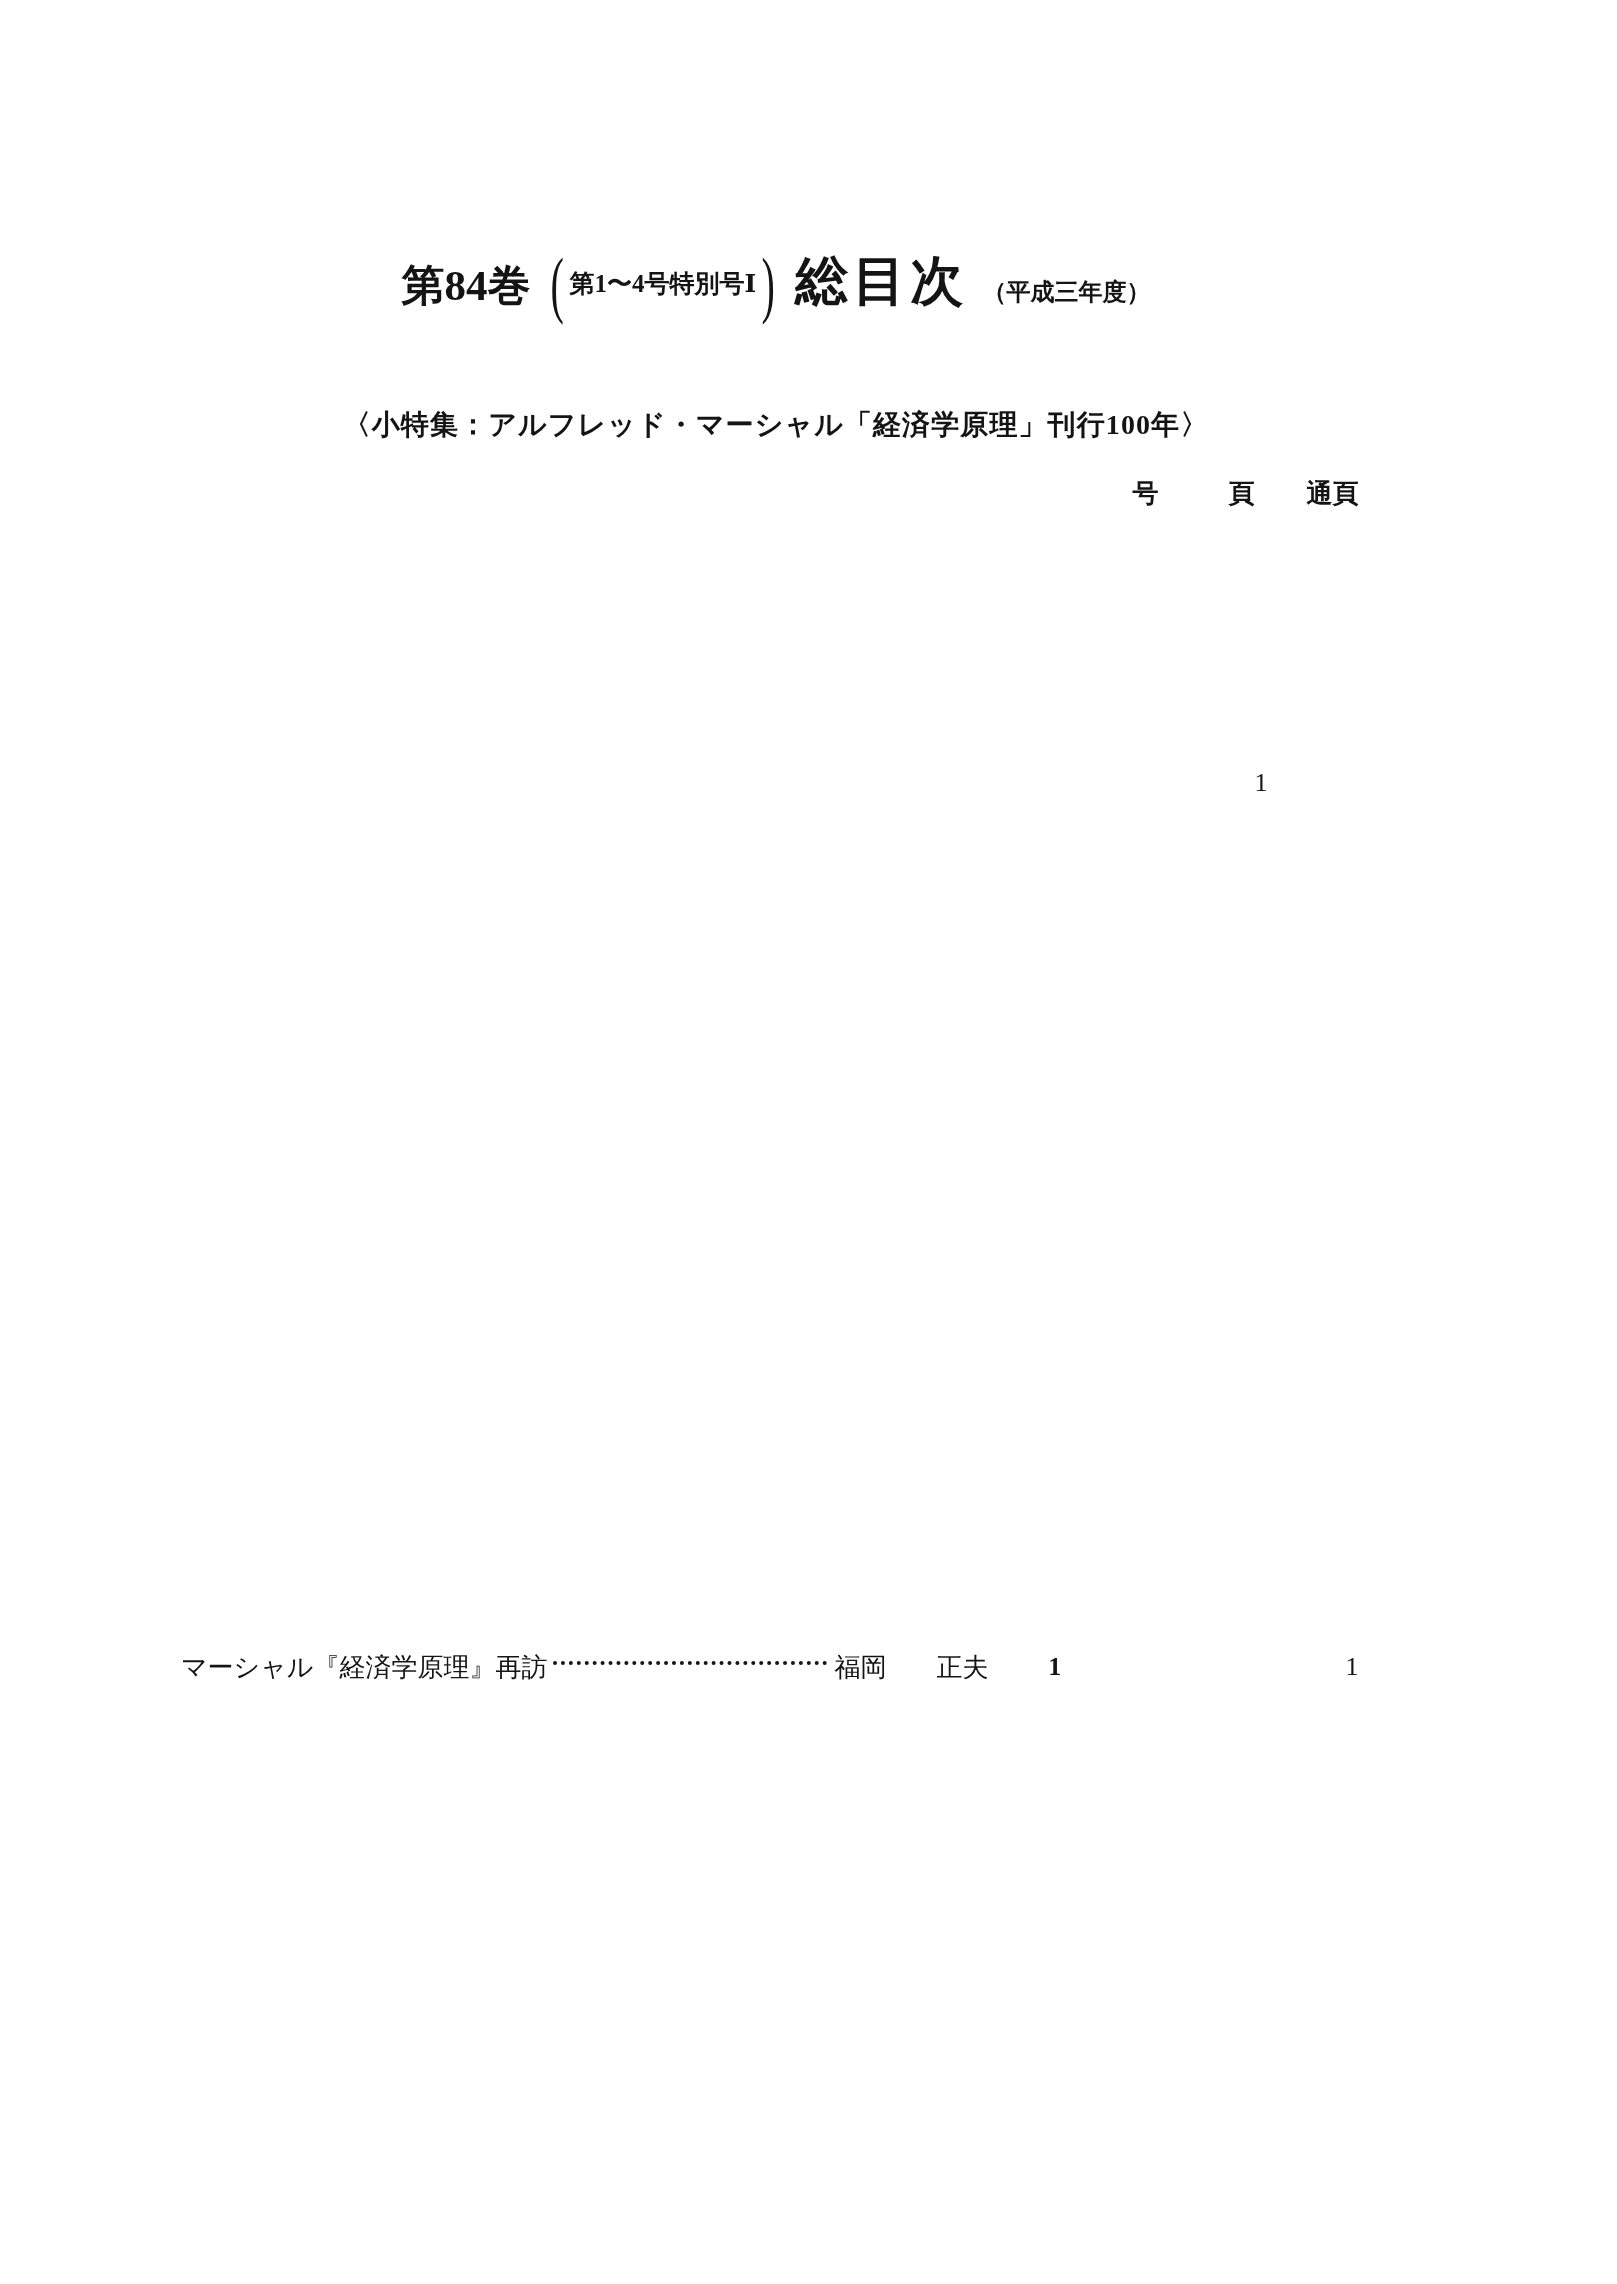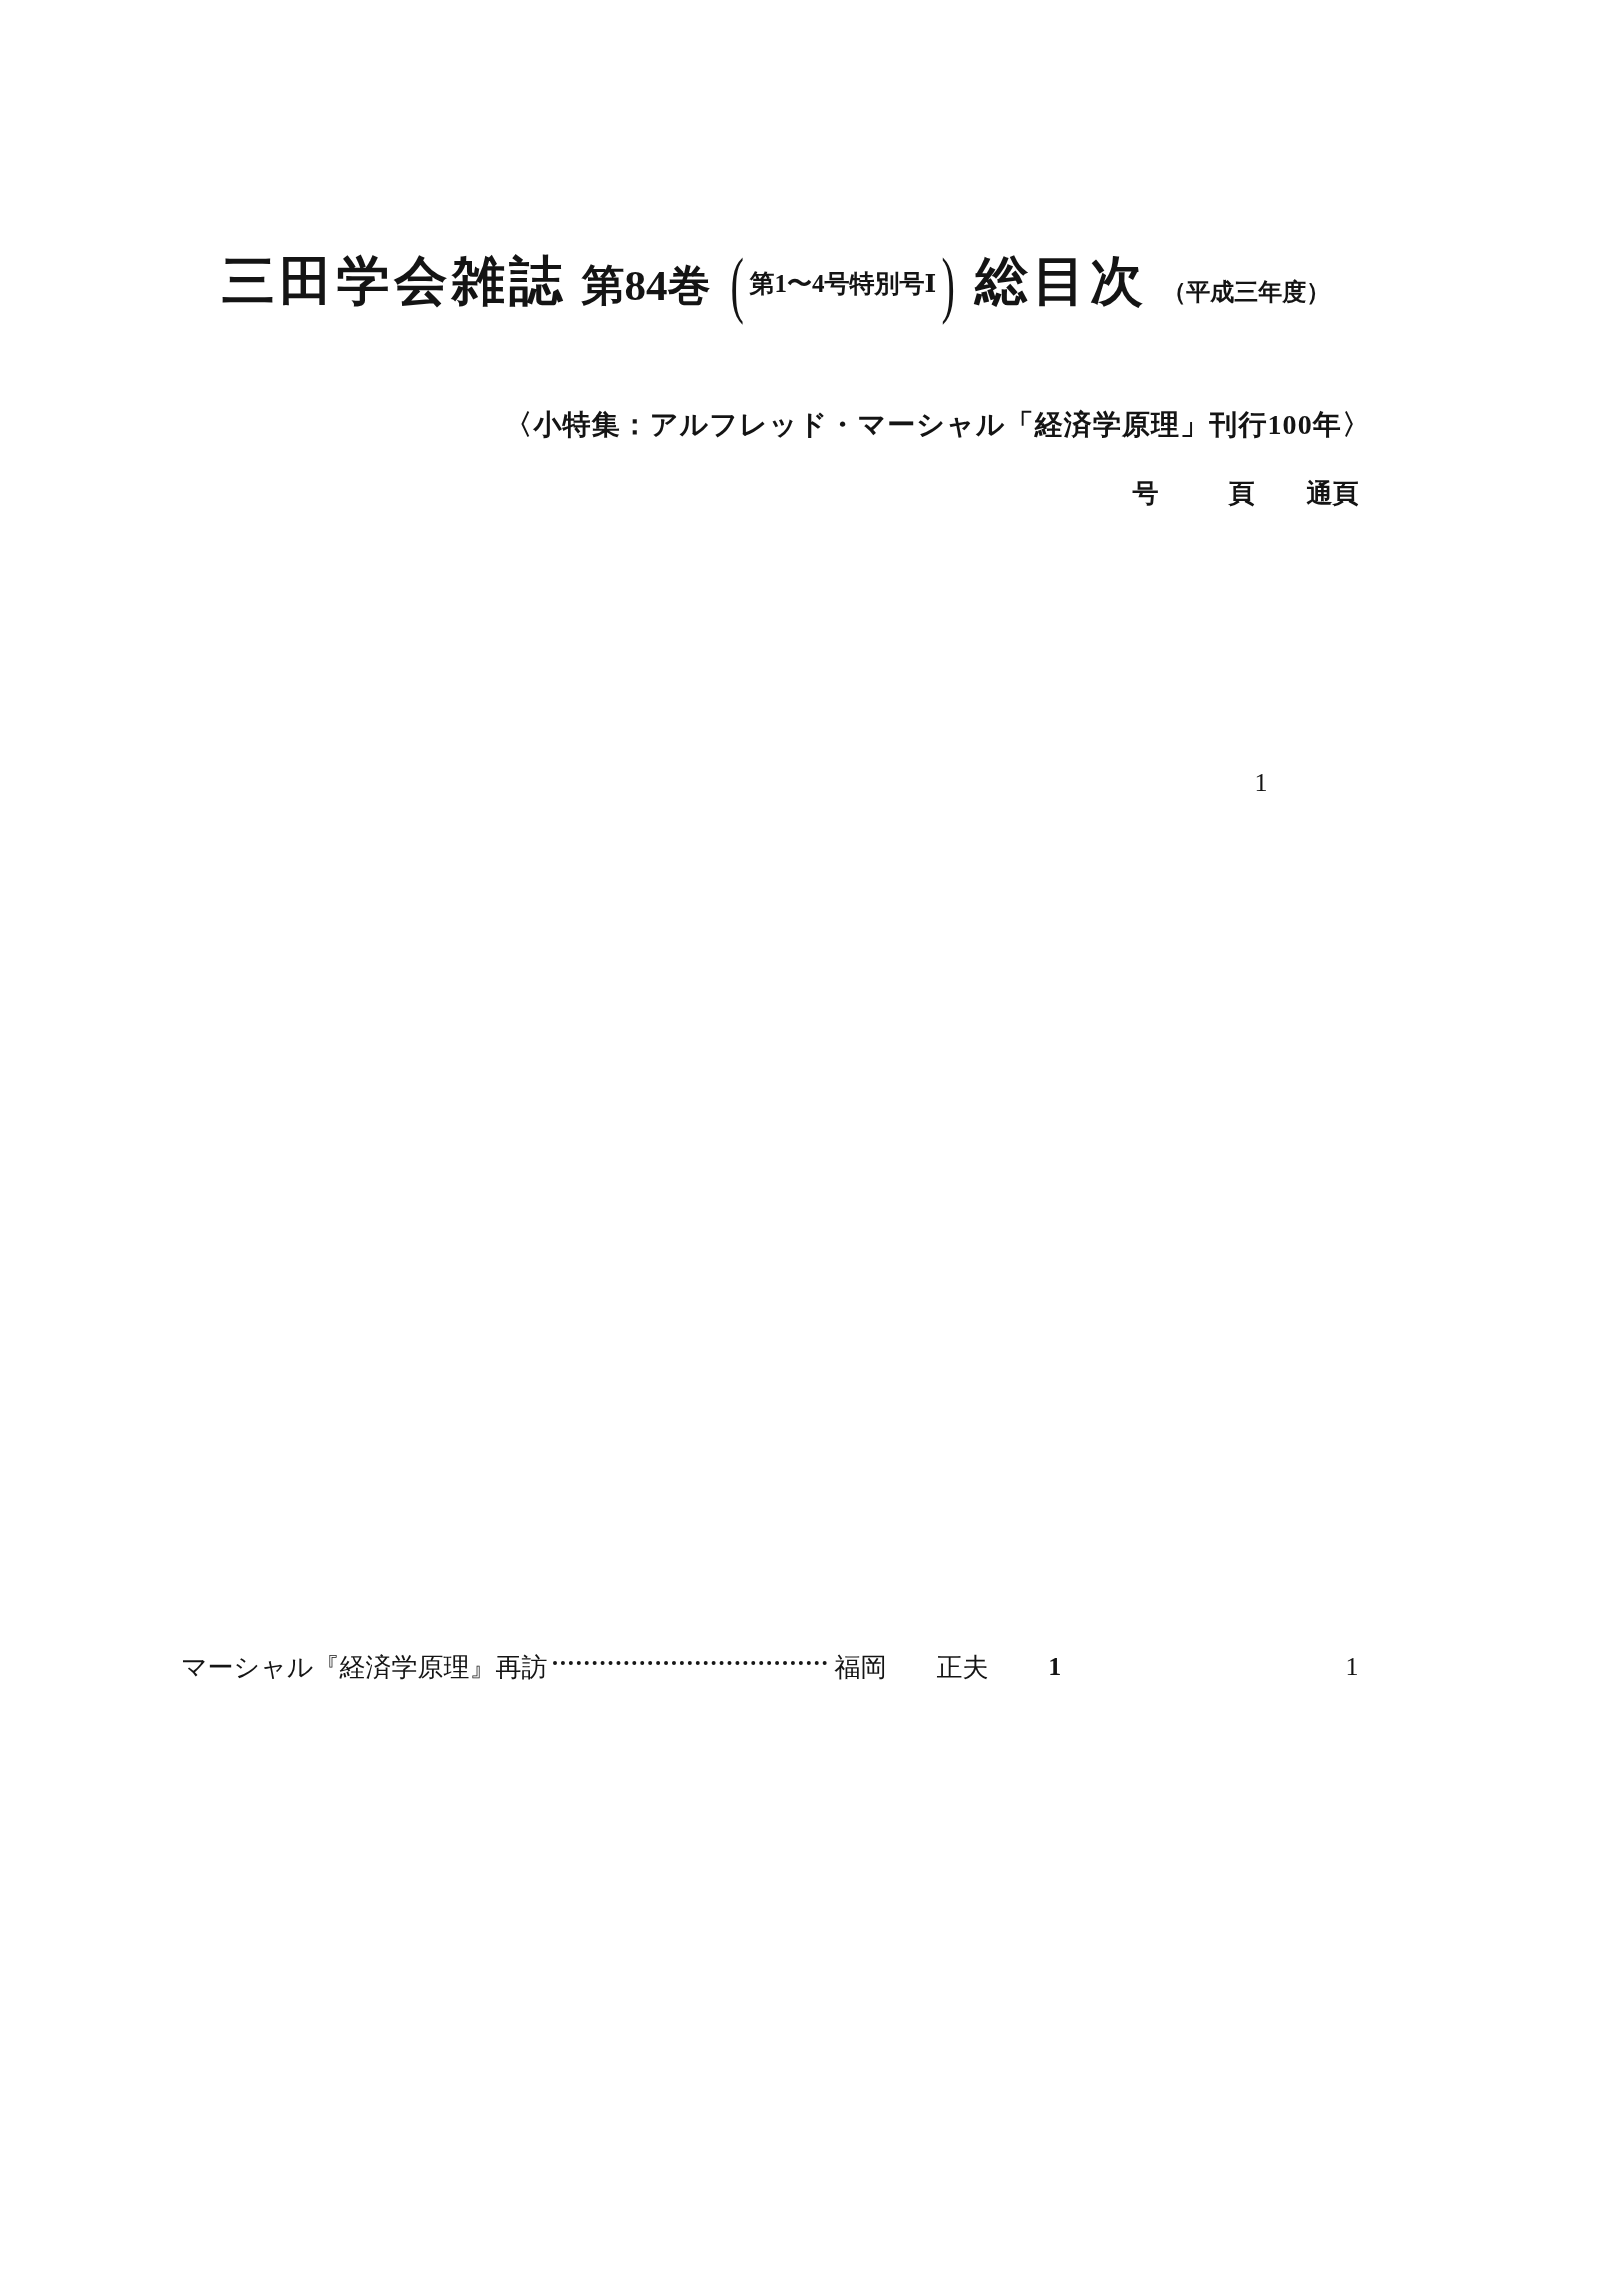--- a/index.html
+++ b/index.html
@@ -22,21 +22,21 @@
   .t-paren{ display:flex; align-items:center; margin-top:4.5px; }
   .t-paren .paren{ font-size:73px; font-weight:400; transform:scaleX(.55); line-height:1; }
   .t-paren .stack{ display:flex; flex-direction:row; line-height:1.2; font-size:25px; font-weight:700; text-align:center; }
   .t-year{ font-size:24px; font-weight:700; margin-top:20px; }
   
   .col-headers{ display:flex; justify-content:flex-end; align-items:flex-end; font-size:26px; font-weight:700; margin:0 0 14.7px 0; }
   .w-issue{ width:85px; } .w-page{ width:96px; } .w-cont{ width:104px; }
   .col-headers span{ text-align:right; padding-right:12.4px; }
   
   .section-heading{
-    text-align:right; font-size:28px; font-weight:700;
+    text-align:center; font-size:28px; font-weight:700;
     letter-spacing:1.1px; margin:33px 0 32px 0; white-space:nowrap;
   }
   .section:first-of-type .section-heading{ margin-top:0; }
   
   .row{ display:flex; align-items:center; margin-bottom:19px; }
   .left{ flex:0 1 auto; font-size:26px; line-height:1.2; }
   .left .t,.left .t2{ white-space:nowrap; }
   .leader{
     flex:1 1 17px; min-width:16px; height:0;
     border-bottom:4px dotted #161616;
@@ -48,21 +48,20 @@
   .num.issue{ width:85px; font-weight:700; }
   .num.page{ width:96px; }
   .num.cont{ width:104px; }
 </style>
 </head>
 <body>
 
 <div class="page">
 
   <div class="title-row">
-    <span class="t-journal">三田学会雑誌</span>
     <span class="t-vol">第84巻</span>
     <span class="t-paren">
       <span class="paren">(</span>
       <span class="stack">
         <span>第1〜4号</span>
         <span>特別号Ⅰ</span>
       </span>
       <span class="paren">)</span>
     </span>
     <span class="t-toc">総目次</span>

